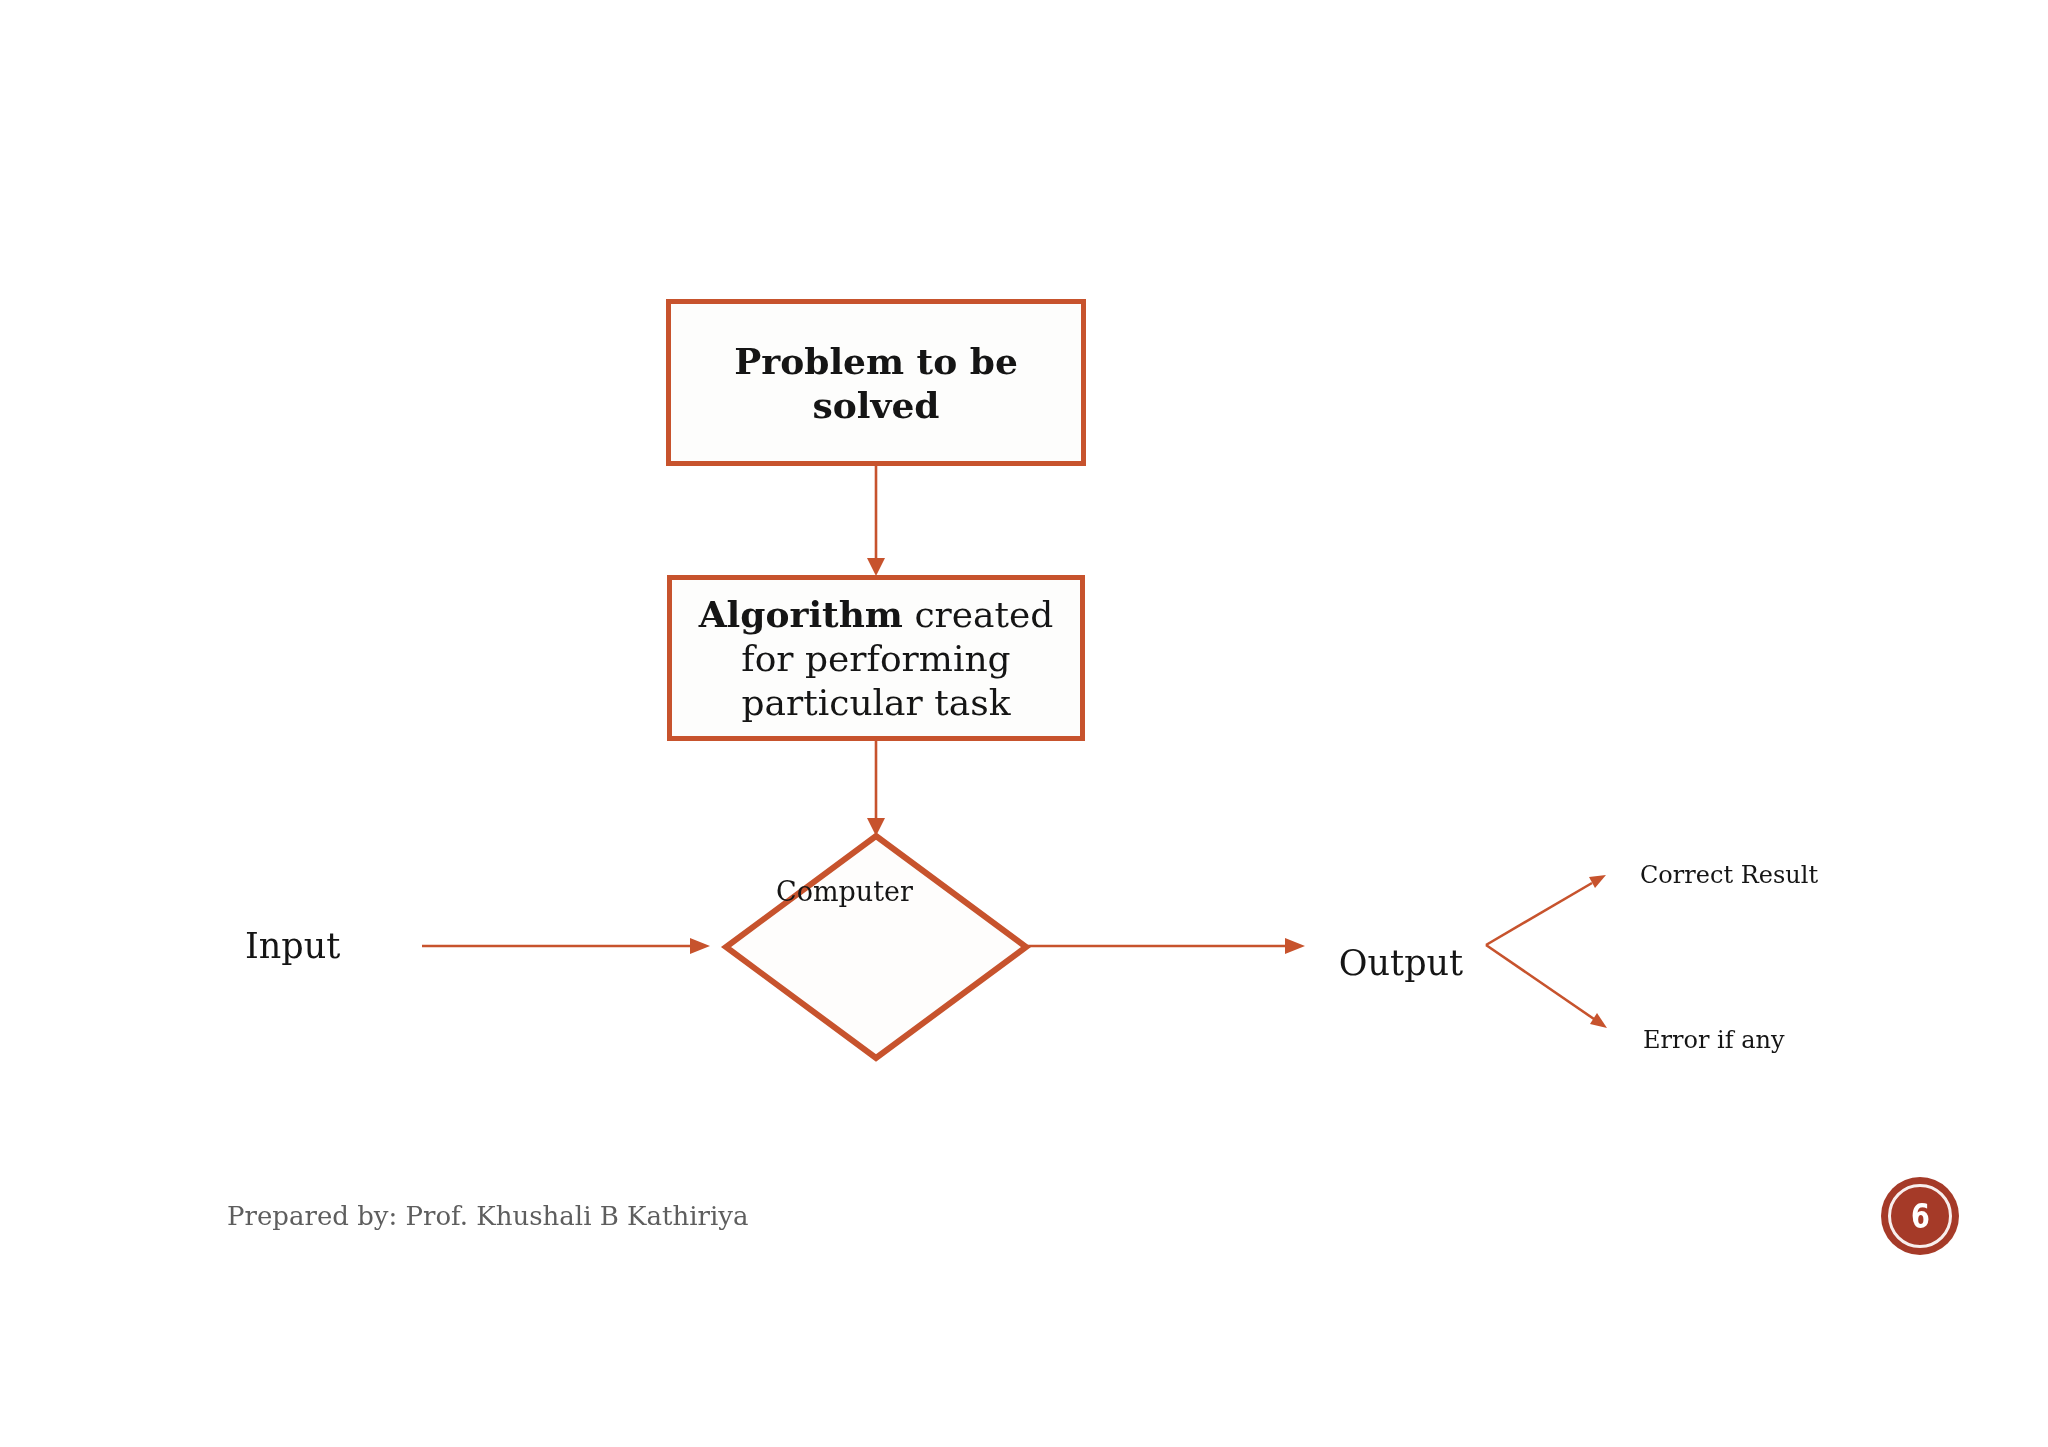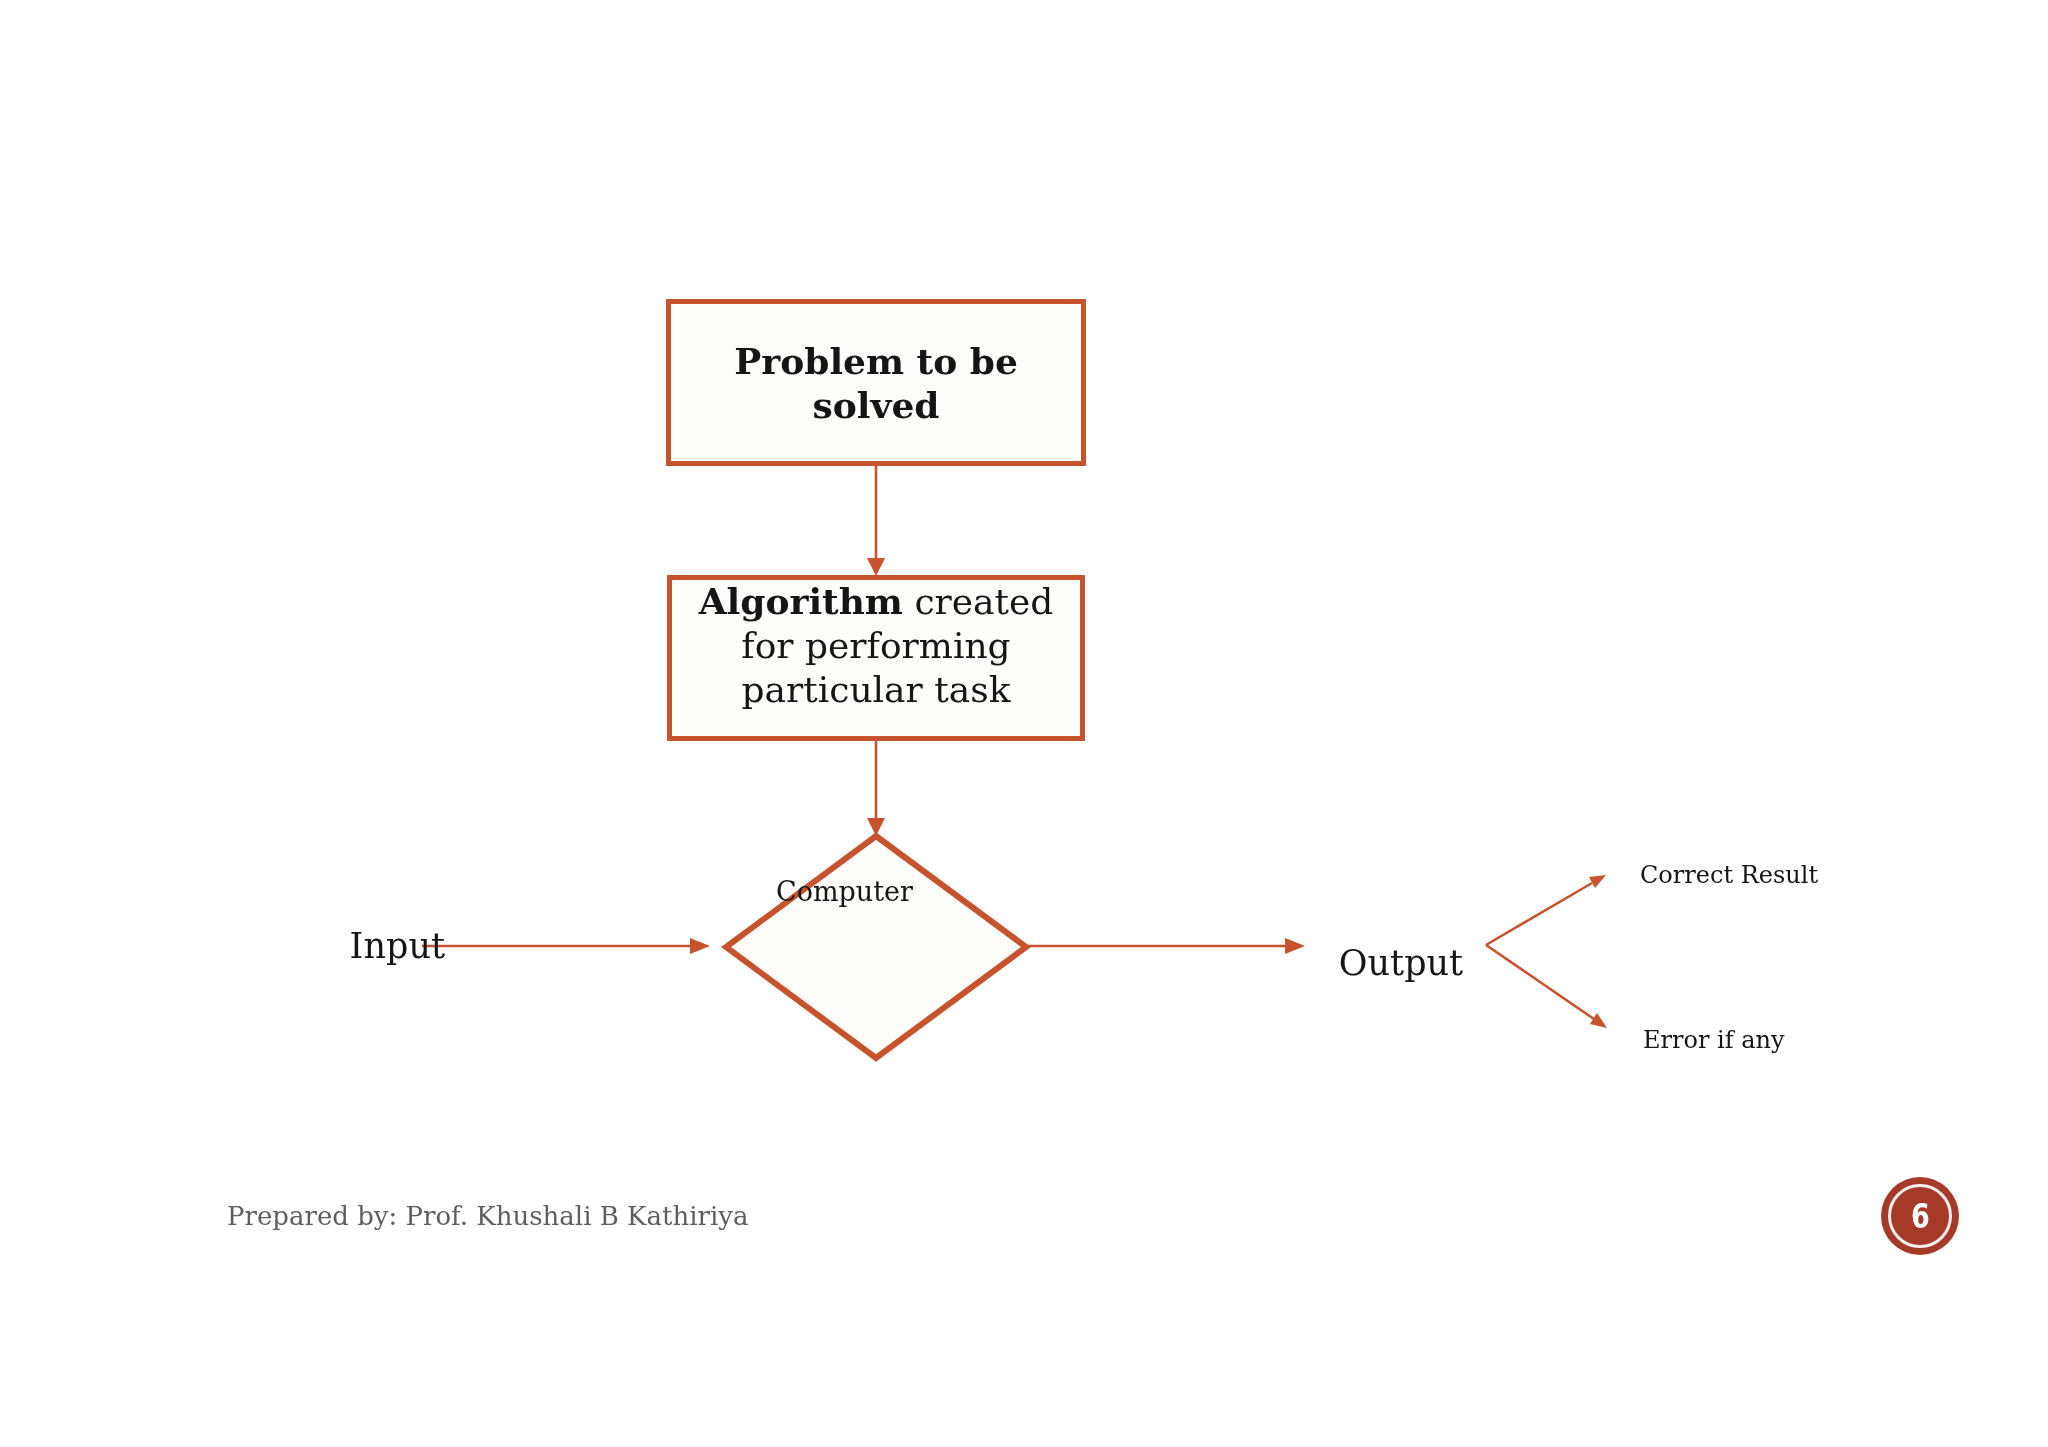--- a/index.html
+++ b/index.html
@@ -57,21 +57,20 @@
     width: 420px;
     height: 167px;
     font-weight: bold;
   }
   .flow-box.box2 {
     left: 667px;
     top: 575px;
     width: 418px;
     height: 166px;
     font-weight: normal;
-    align-items: flex-end;
   }
   .flow-box.box2 .bold-lead {
     font-weight: bold;
   }
   .diamond-label {
     position: absolute;
     left: 776px;
     top: 876px;
     width: 200px;
     text-align: left;
@@ -81,21 +80,21 @@
   .side-label {
     position: absolute;
     font-size: 35px;
     line-height: 44px;
     white-space: nowrap;
   }
   .label-input {
     left: 245px;
     top: 924px;
     width: 200px;
-    text-align: right;
+    text-align: left;
   }
   .label-output {
     left: 1301px;
     top: 924px;
     width: 200px;
     text-align: center;
     margin-top: 17px;
   }
   .label-correct {
     left: 1640px;

